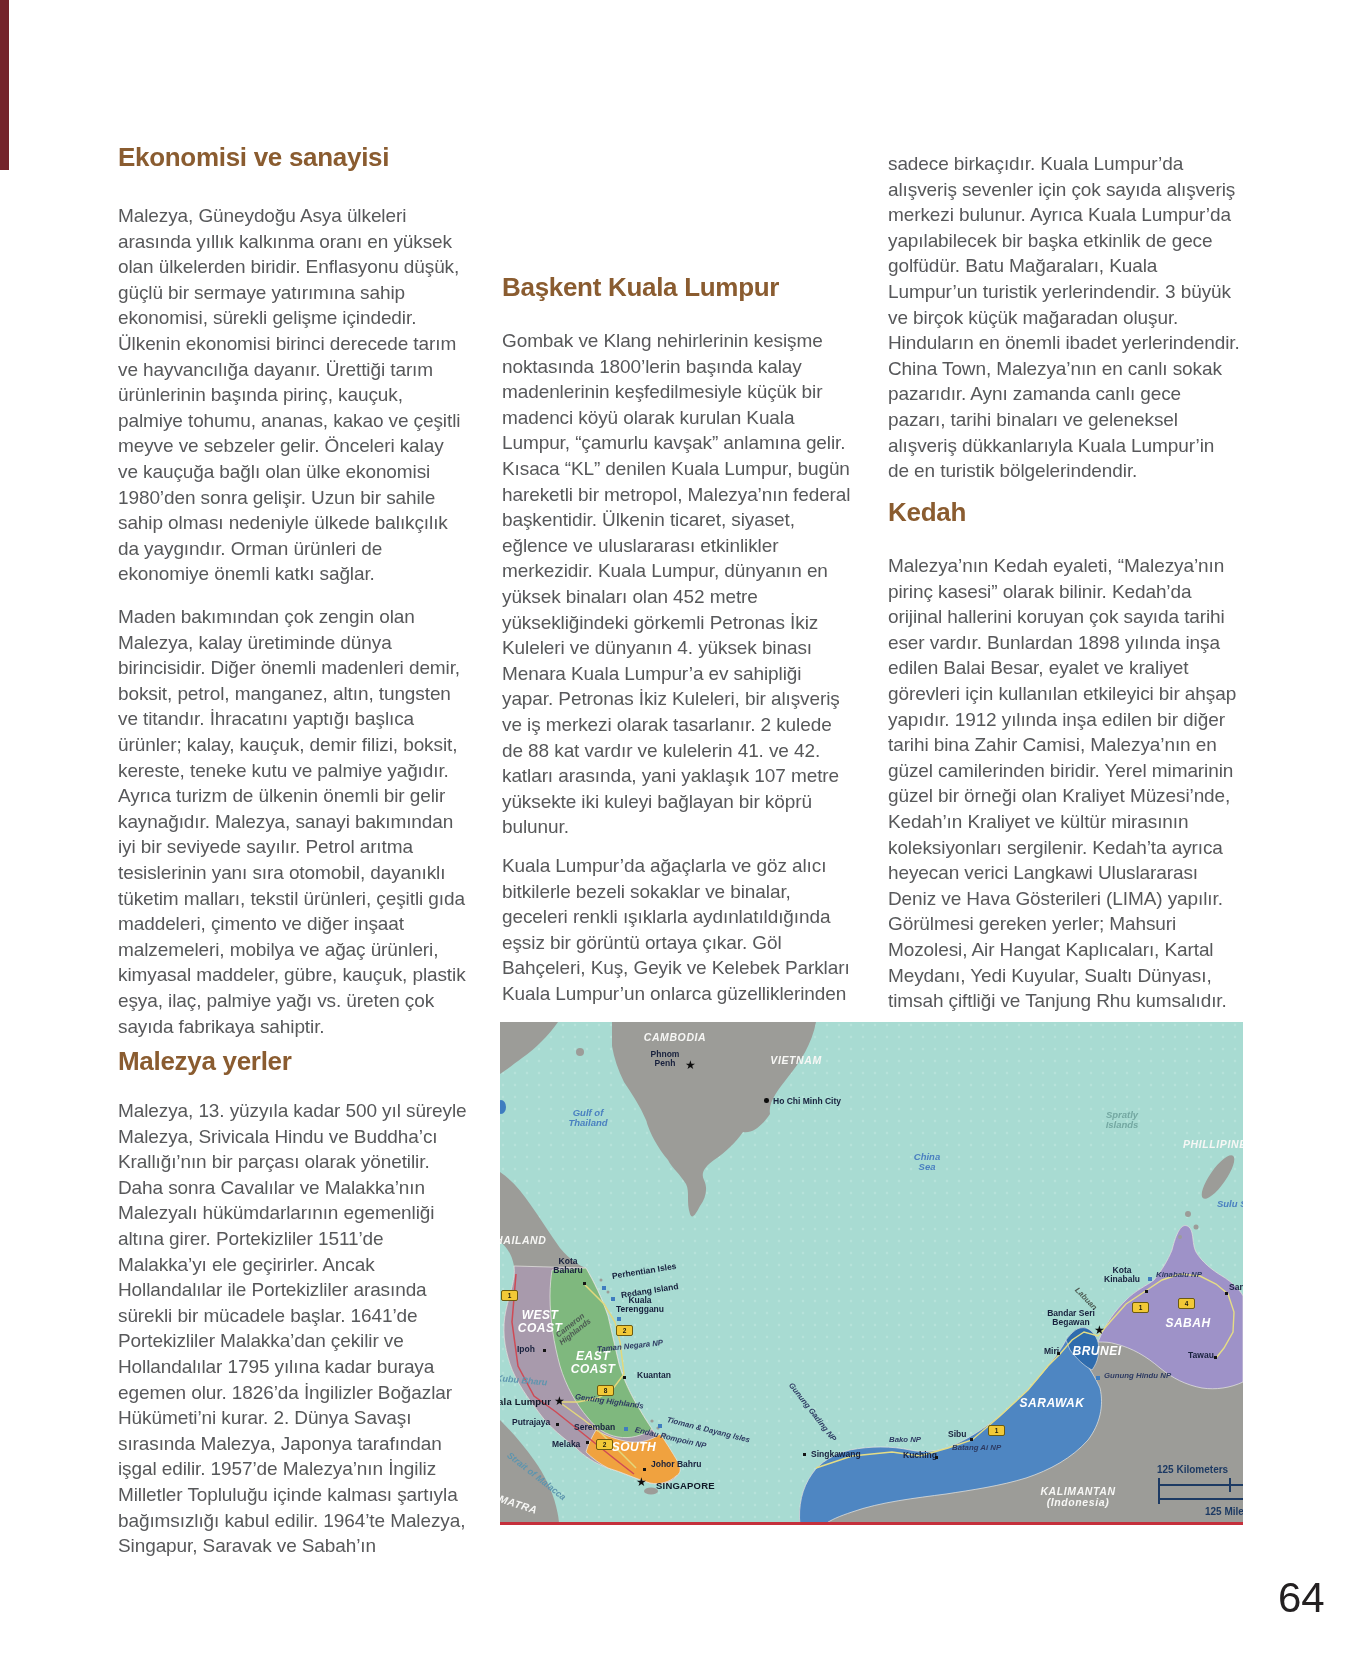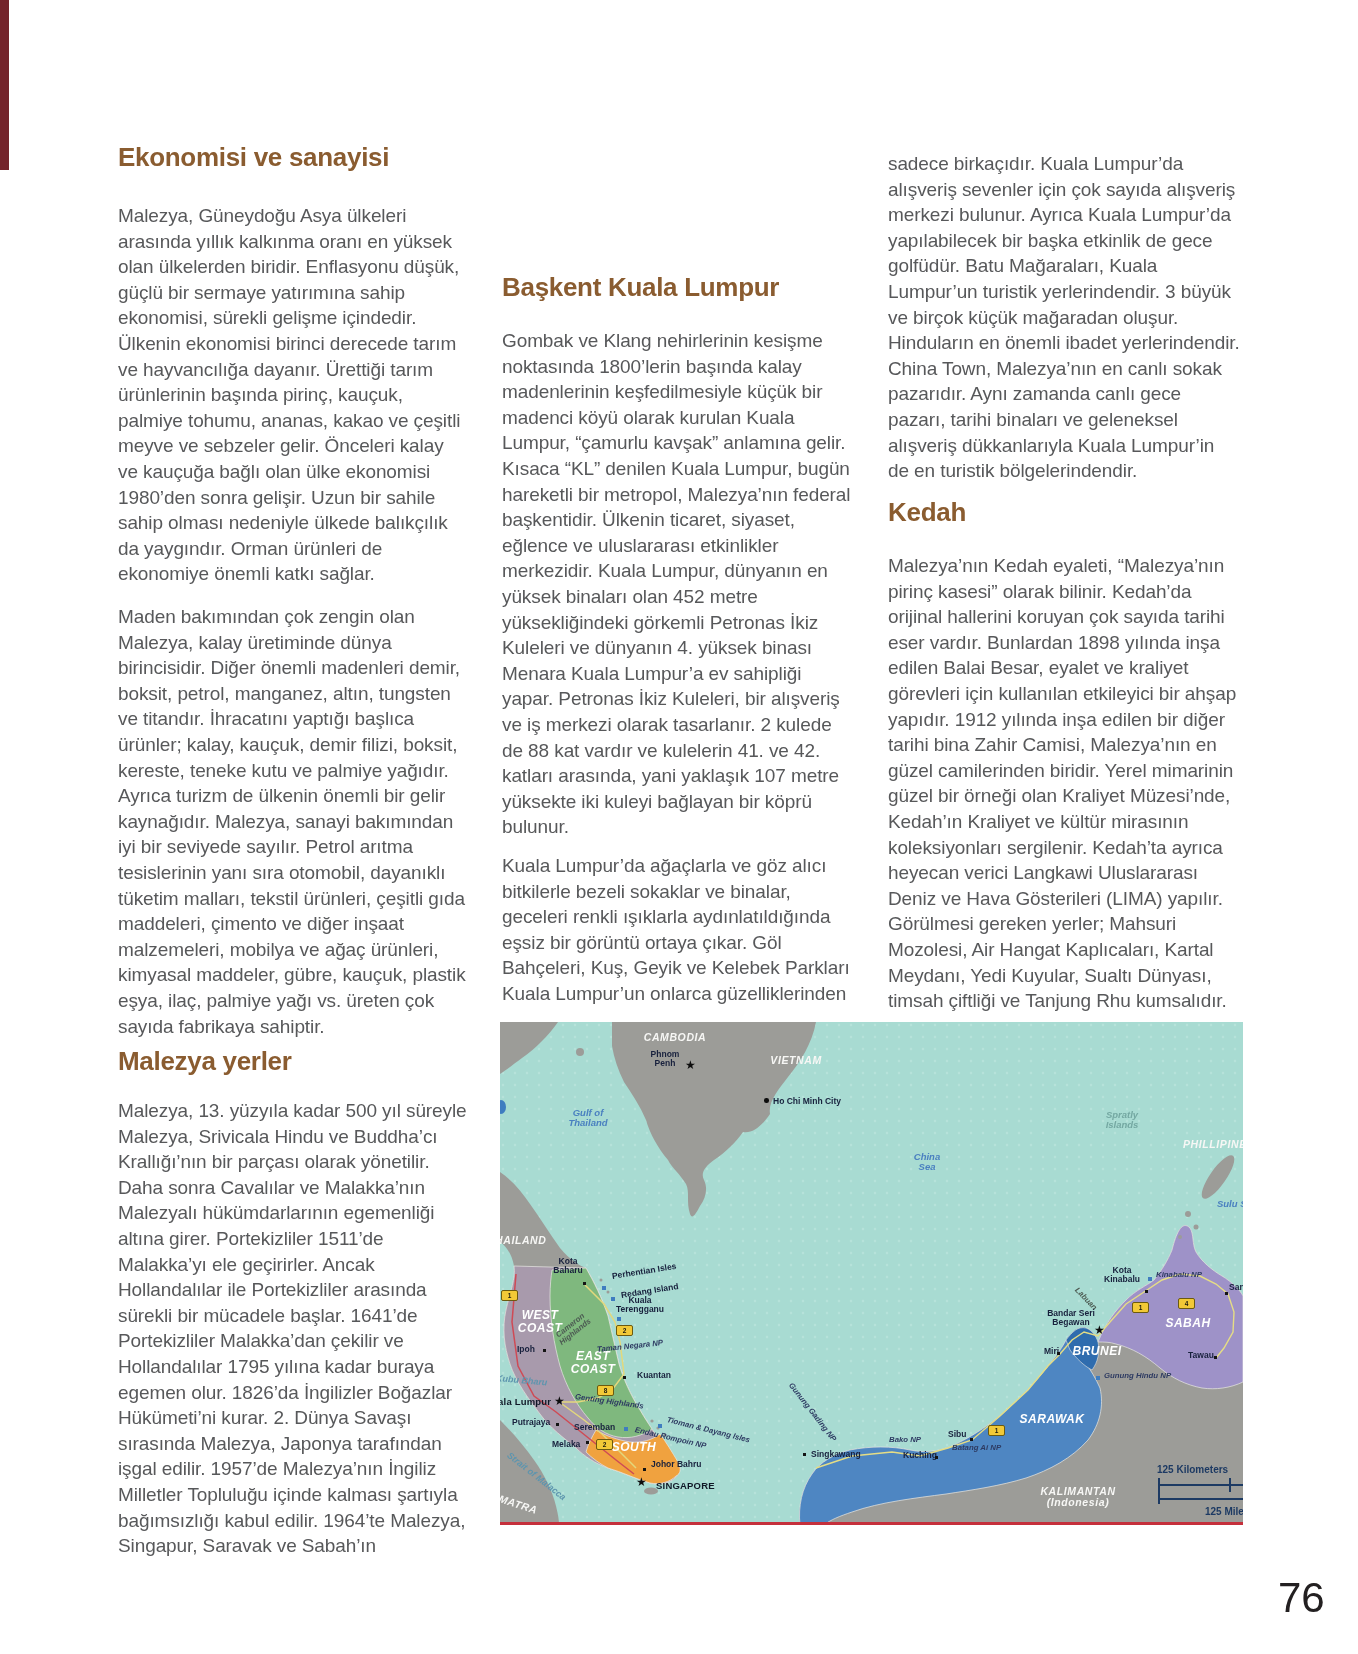--- a/index.html
+++ b/index.html
@@ -126,21 +126,21 @@
         <div class="ml ml-country" style="left: -12px; top: 213px;">THAILAND</div>
         <div class="ml ml-country" style="left: -16px; top: 466px; transform: rotate(18deg); transform-origin: 0px 50%;">SUMATRA</div>
         <div class="ml ml-country" style="left: 578px; top: 475px; transform: translate(-50%, -50%); transform-origin: 50% 50%;">KALIMANTAN
 (Indonesia)</div>
         <div class="ml ml-region" style="left: 40px; top: 300px; transform: translate(-50%, -50%); transform-origin: 50% 50%;">WEST
 COAST</div>
         <div class="ml ml-region" style="left: 93px; top: 341px; transform: translate(-50%, -50%); transform-origin: 50% 50%;">EAST
 COAST</div>
         <div class="ml ml-region" style="left: 134px; top: 425px; transform: translate(-50%, -50%); transform-origin: 50% 50%;">SOUTH</div>
         <div class="ml ml-region" style="left: 688px; top: 301px; transform: translate(-50%, -50%); transform-origin: 50% 50%;">SABAH</div>
-        <div class="ml ml-region" style="left: 552px; top: 397px; transform: translate(-50%, -50%); transform-origin: 50% 50%;">SARAWAK</div>
+        <div class="ml ml-region" style="left: 552px; top: 381px; transform: translate(-50%, -50%); transform-origin: 50% 50%;">SARAWAK</div>
         <div class="ml ml-region" style="left: 597px; top: 329px; transform: translate(-50%, -50%); transform-origin: 50% 50%;">BRUNEI</div>
         <div class="ml ml-city" style="left: 165px; top: 37px; transform: translate(-50%, -50%); transform-origin: 50% 50%;">Phnom
 Penh</div>
         <div class="ml ml-cityl" style="left: 273px; top: 75px;">Ho Chi Minh City</div>
         <div class="ml ml-city" style="left: 68px; top: 244px; transform: translate(-50%, -50%); transform-origin: 50% 50%;">Kota
 Baharu</div>
         <div class="ml ml-cityl" style="left: 112px; top: 250px; transform: rotate(-9deg); transform-origin: 0px 50%;">Perhentian Isles</div>
         <div class="ml ml-cityl" style="left: 121px; top: 269px; transform: rotate(-9deg); transform-origin: 0px 50%;">Redang Island</div>
         <div class="ml ml-city" style="left: 140px; top: 283px; transform: translate(-50%, -50%); transform-origin: 50% 50%;">Kuala
 Terengganu</div>
@@ -210,15 +210,15 @@
         <div class="badge" style="left: 678px; top: 276px;">4</div>
       </div>
 
     <div class="scalebar" style="left:658px;top:456px;width:1.5px;height:26px;"></div>
     <div class="scalebar" style="left:658px;top:462px;width:85px;height:1.5px;"></div>
     <div class="scalebar" style="left:729px;top:456px;width:1.5px;height:14px;"></div>
     <div class="scalebar" style="left:658px;top:476px;width:85px;height:1.5px;"></div>
     <div class="map-redline"></div>
   </div>
 
-  <div class="pageno">76</div>
+  <div class="pageno">64</div>
 
 </div>
 
 </body></html>

